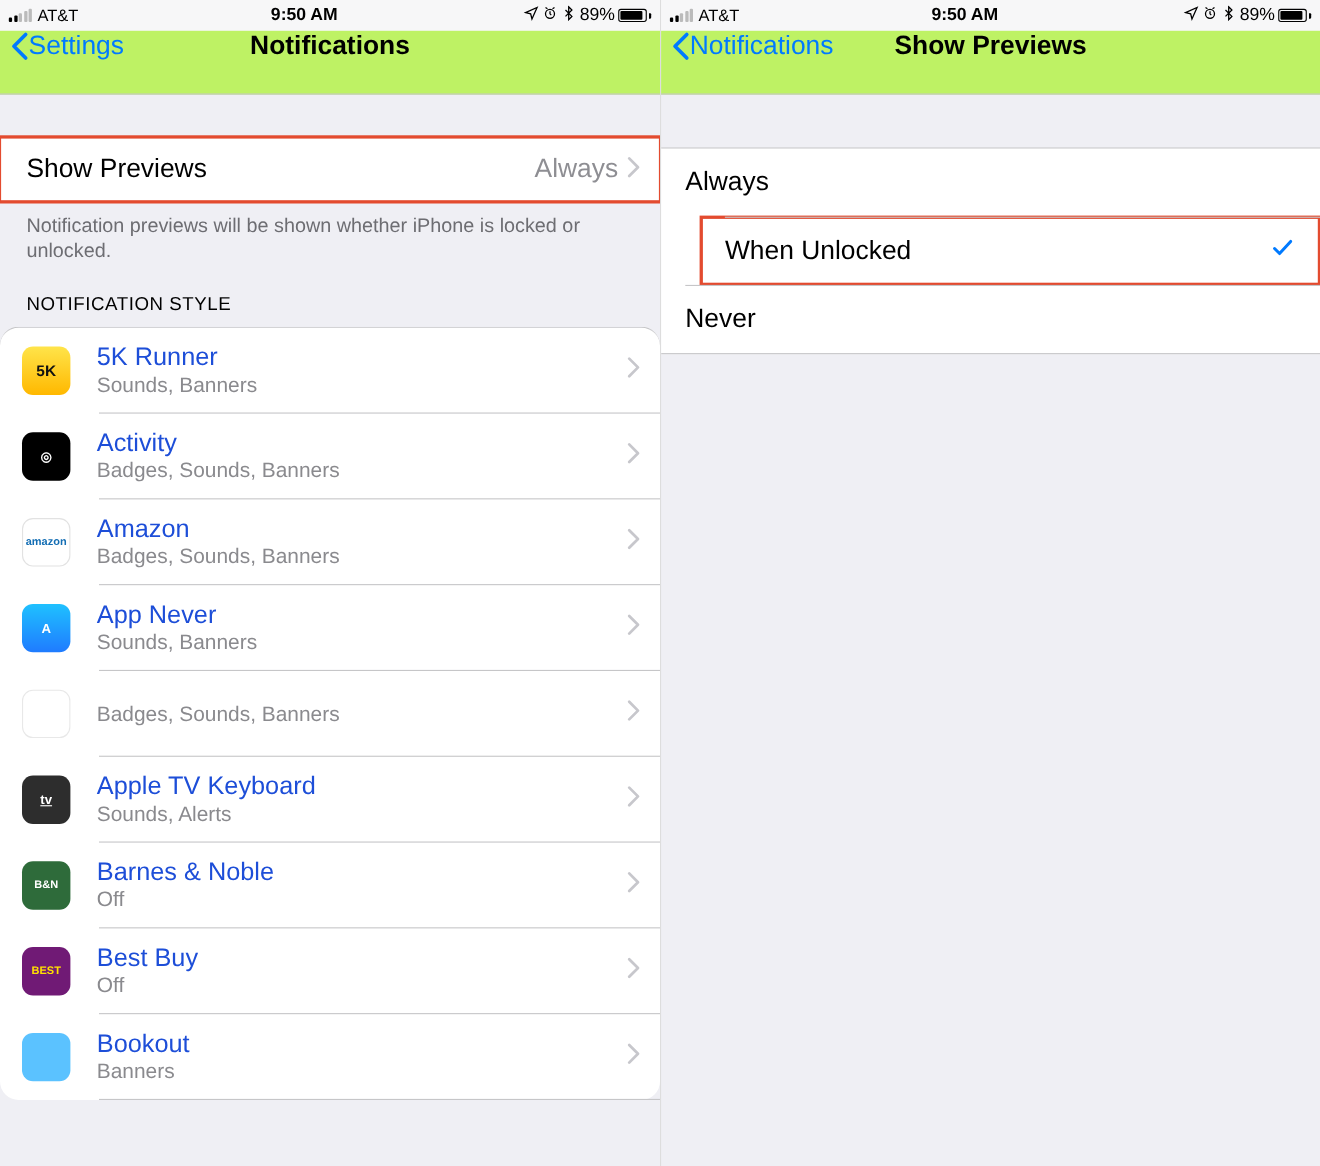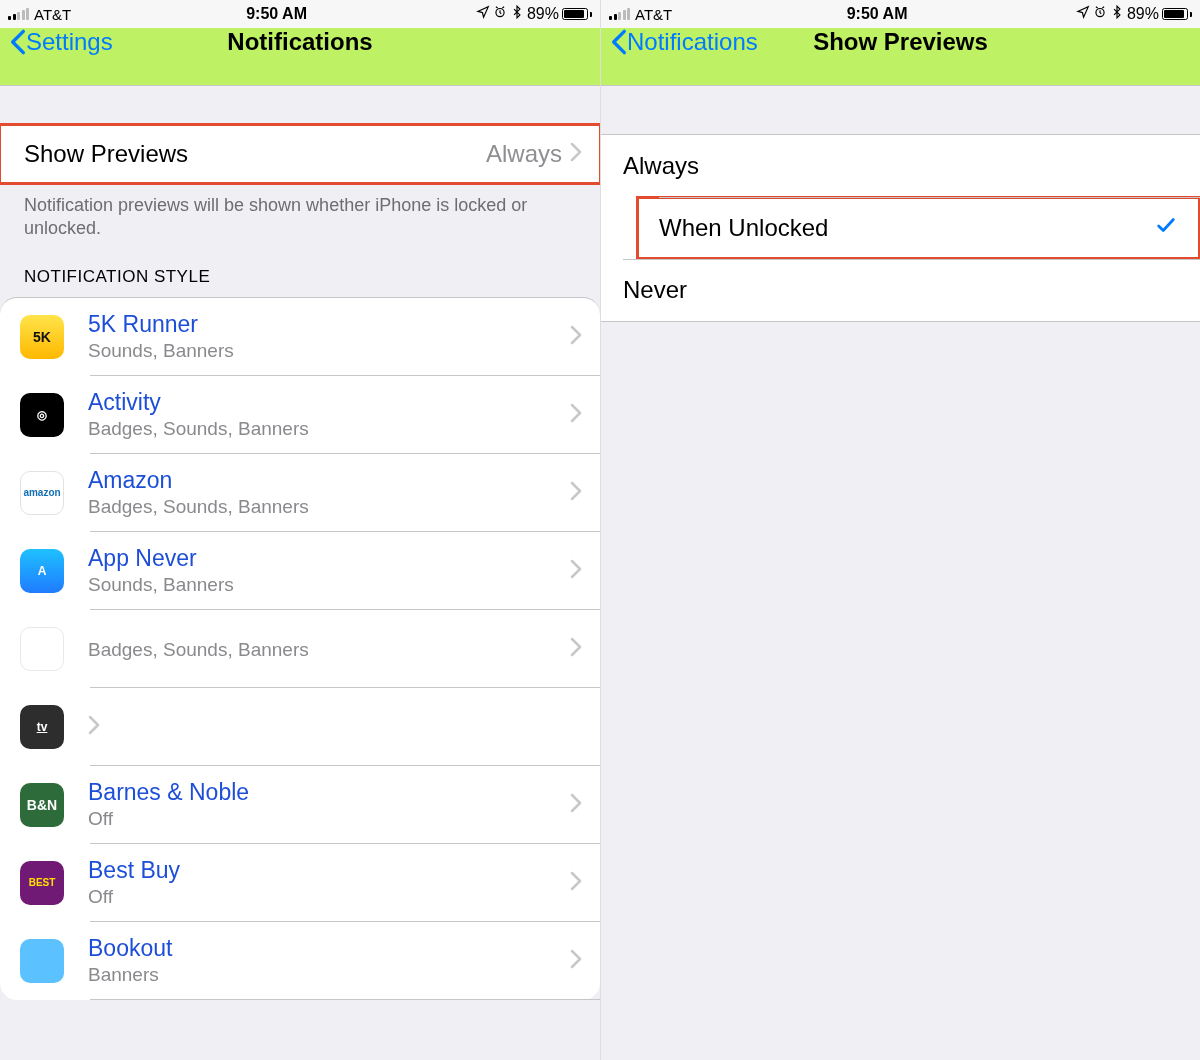--- a/index.html
+++ b/index.html
@@ -112,21 +112,21 @@
   .check { color:#007aff; margin-left:auto; }
   .check svg{ width:24px; height:22px; }
 
   
   .ic-5k{background:linear-gradient(#ffe44a,#ffb800);color:#111;font-size:14px;}
   .ic-activity{background:#000;}
   .ic-amazon{background:#fff;border:1px solid #e2e2e2;color:#146eb4;font-size:10px;}
   .ic-appstore{background:linear-gradient(#1fc1ff,#1f7bff);}
   .ic-applestore{background:#fff;border:1px solid #e8e8e8;}
   .ic-tvkb{background:#2d2d2d;color:#fff;font-size:12px;text-decoration:underline;}
-  .ic-bn{background:#2e6b3a;font-size:14px;}
+  .ic-bn{background:#2e6b3a;font-size:10px;}
   .ic-bestbuy{background:#701a75;color:#ffe000;font-size:10px;}
   .ic-bookout{background:#5bc2ff;}
 </style>
 </head>
 <body>
 
 <div class="screen">
   <div class="status-bar">
     <div class="sb-left">
       <div class="signal">
@@ -249,20 +249,24 @@
           <div class="app-icon ic-applestore"></div>
           <div class="app-text">
             <span class="app-sub">Badges, Sounds, Banners</span>
           </div>
           <span class="chev"><svg viewBox="0 0 12 20" fill="none" stroke="#c7c7cc" stroke-width="2.5" stroke-linecap="round" stroke-linejoin="round">
               <polyline points="2,2 10,10 2,18"></polyline>
             </svg></span>
         </div>
         <div class="app-row">
           <div class="app-icon ic-tvkb">tv</div>
+          <div class="app-text">
+            <span class="app-name">Apple TV Keyboard</span>
+            <span class="app-sub">Sounds, Alerts</span>
+          </div>
           <span class="chev"><svg viewBox="0 0 12 20" fill="none" stroke="#c7c7cc" stroke-width="2.5" stroke-linecap="round" stroke-linejoin="round">
               <polyline points="2,2 10,10 2,18"></polyline>
             </svg></span>
         </div>
         <div class="app-row">
           <div class="app-icon ic-bn">B&amp;N</div>
           <div class="app-text">
             <span class="app-name">Barnes &amp; Noble</span>
             <span class="app-sub">Off</span>
           </div>

